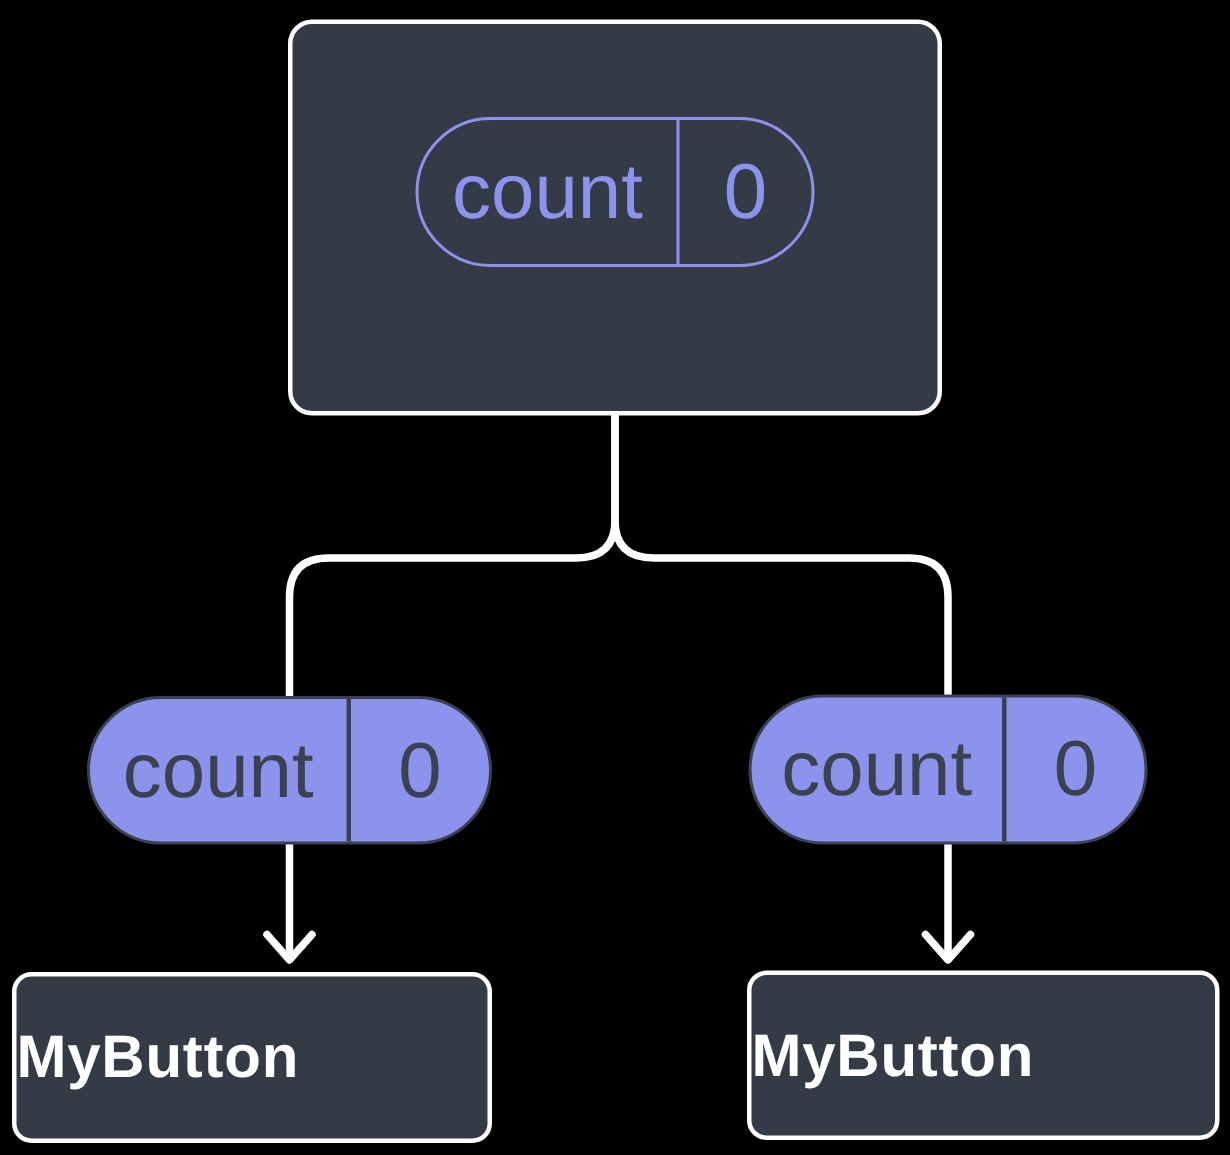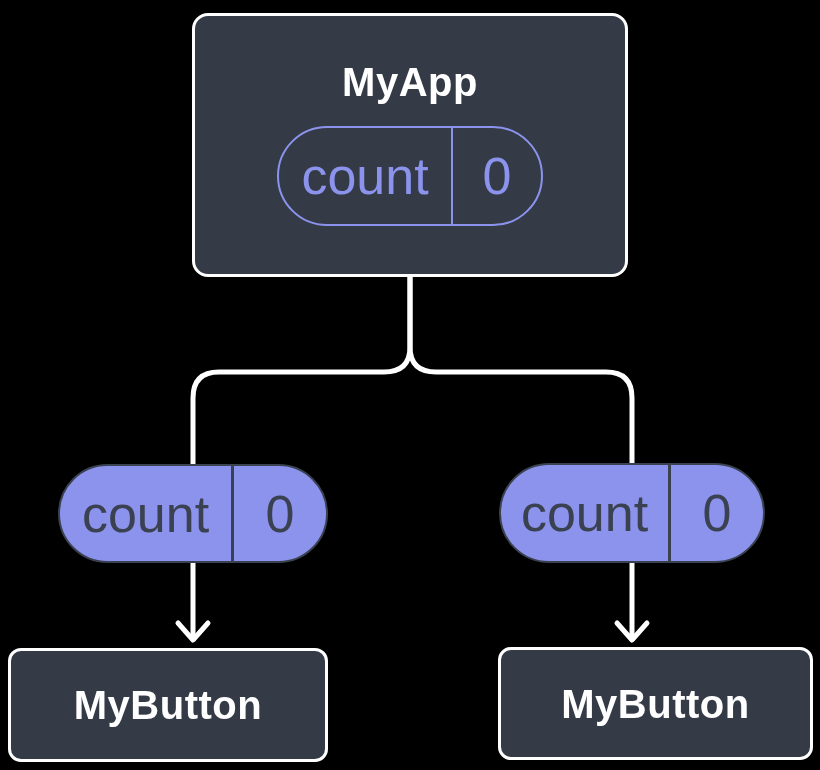--- a/index.html
+++ b/index.html
@@ -86,21 +86,20 @@
   .pill-value {
     width: 92px;
     display: flex;
     align-items: center;
     justify-content: center;
   }
   .pill-outline .pill-value { width: 88px; }
   .leaf-node {
     display: flex;
     align-items: center;
-    justify-content: center;
     border-radius: 13px;
   }
   .leaf-left  { left: 8px;   top: 648px; width: 320px; height: 114px; }
   .leaf-right { left: 498px; top: 647px; width: 315px; height: 113px; }
   .edge {
     stroke: #FFFFFF;
     stroke-width: 5;
     fill: none;
     stroke-linecap: round;
     stroke-linejoin: round;
@@ -114,21 +113,20 @@
   <svg class="connectors" width="820" height="770" viewBox="0 0 820 770">
     <path class="edge" d="M 410 272 L 410 347 Q 410 372 384 372 L 219 372 Q 193 372 193 398 L 193 468"></path>
     <path class="edge" d="M 410 272 L 410 347 Q 410 372 436 372 L 606 372 Q 632 372 632 398 L 632 468"></path>
     <path class="edge" d="M 193 558 L 193 636"></path>
     <path class="edge" d="M 178 623 L 193 640 L 208 623"></path>
     <path class="edge" d="M 632 558 L 632 636"></path>
     <path class="edge" d="M 617 623 L 632 640 L 647 623"></path>
   </svg>
 
   <div class="node root-node">
-    <div class="node-title">MyApp</div>
     <div class="pill pill-outline">
       <span class="pill-name">count</span>
       <span class="pill-divider"></span>
       <span class="pill-value">0</span>
     </div>
   </div>
 
   <div class="pill pill-solid pill-left">
     <span class="pill-name">count</span>
     <span class="pill-divider"></span>

